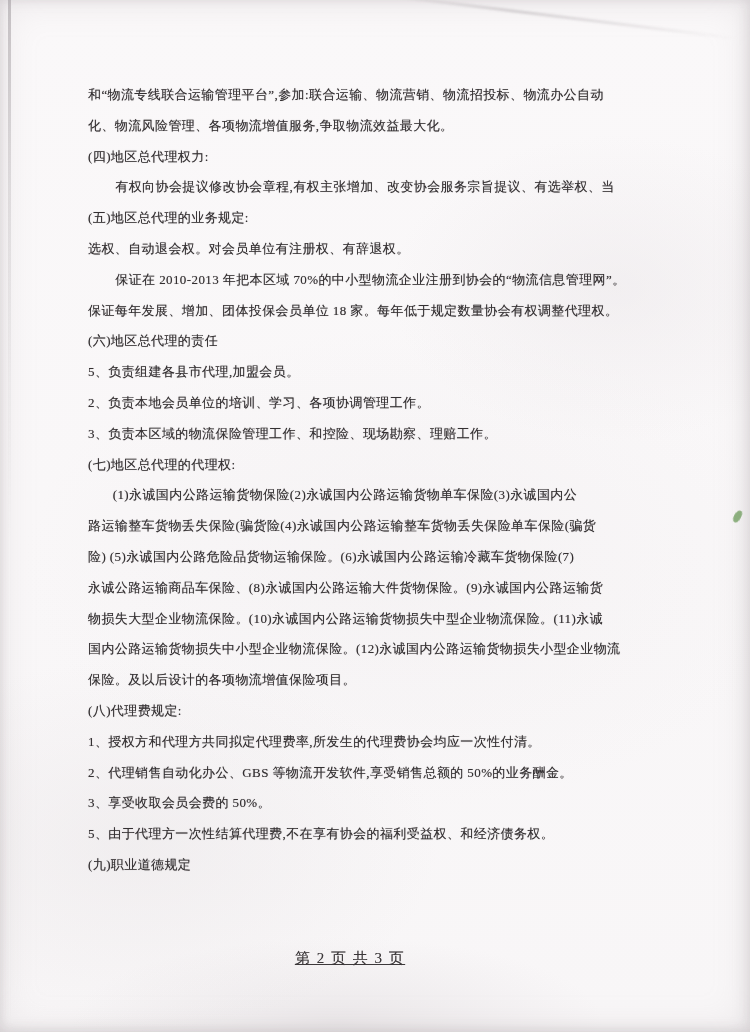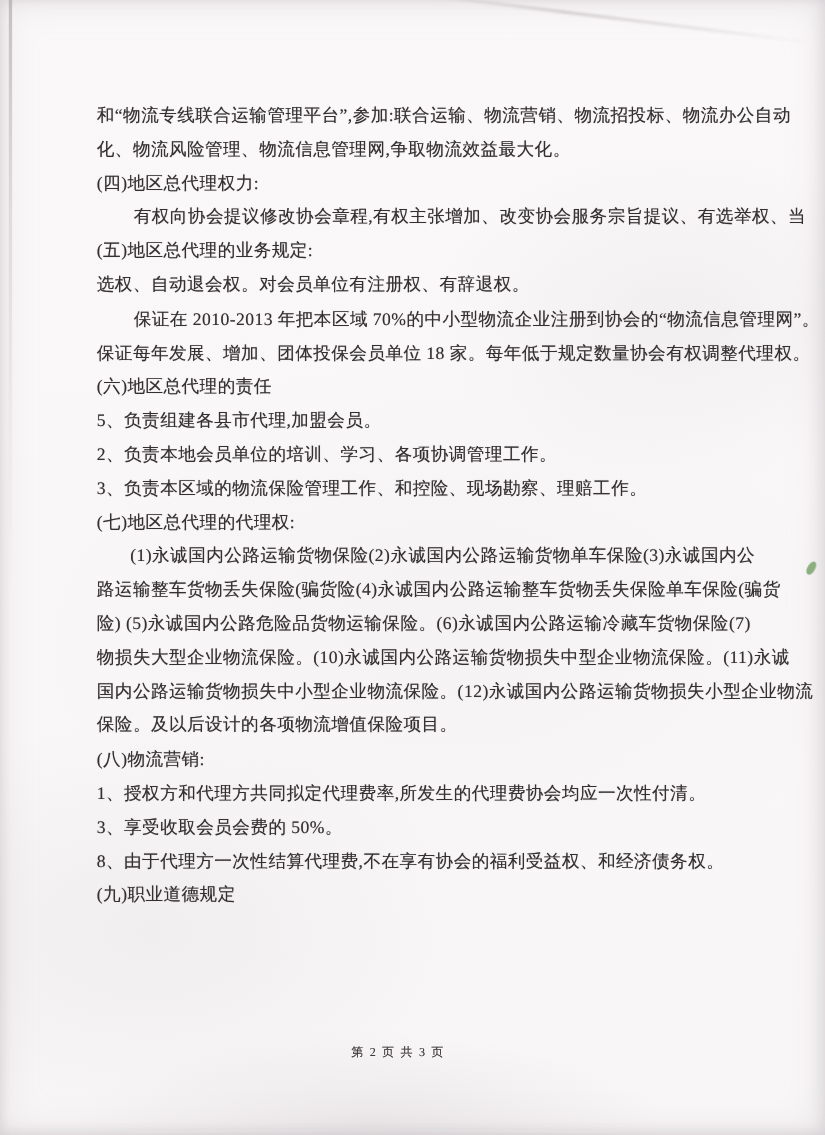--- a/index.html
+++ b/index.html
@@ -61,70 +61,72 @@
     border-radius: 60% 40% 55% 45%;
     transform: rotate(24deg);
     opacity: 0.85;
     filter: blur(0.3px);
   }
   .doc {
     position: absolute;
     left: 88px; top: 80px;
     width: 606px;
     color: var(--text);
-    font-size: 16px;
+    font-size: 13px;
     letter-spacing: 0.4px;
     text-shadow: 0 0 0.7px rgba(52,48,50,0.50);
-    margin-top: 11px;
   }
   .line {
     height: 30.8px;
     line-height: 30.8px;
     white-space: nowrap;
   }
   .indent1 { text-indent: 2.1em; }
   .indent2 { text-indent: 1.9em; }
   .footer {
     position: absolute;
-    left: 16px; top: 949px;
+    left: 4px; top: 949px;
     width: 692px;
     text-align: center;
-    font-size: 11px;
+    font-size: 15px;
     letter-spacing: 1.5px;
     color: var(--footer-text);
     text-shadow: 0 0 0.6px rgba(60,56,58,0.45);
+    text-decoration: underline;
   }
 </style>
 </head>
 <body>
 
 <div class="page">
   <div class="fold-left"></div>
   <div class="crease-top2"></div>
   <div class="pen-mark"></div>
   <div class="doc">
       <div class="line flush">和“物流专线联合运输管理平台”,参加:联合运输、物流营销、物流招投标、物流办公自动</div>
-      <div class="line flush">化、物流风险管理、物流信息管理网,争取物流效益最大化。</div>
+      <div class="line flush">化、物流风险管理、各项物流增值服务,争取物流效益最大化。</div>
       <div class="line flush">(四)地区总代理权力:</div>
       <div class="line indent1">有权向协会提议修改协会章程,有权主张增加、改变协会服务宗旨提议、有选举权、当</div>
       <div class="line flush">(五)地区总代理的业务规定:</div>
       <div class="line flush">选权、自动退会权。对会员单位有注册权、有辞退权。</div>
       <div class="line indent1">保证在 2010-2013 年把本区域 70%的中小型物流企业注册到协会的“物流信息管理网”。</div>
       <div class="line flush">保证每年发展、增加、团体投保会员单位 18 家。每年低于规定数量协会有权调整代理权。</div>
       <div class="line flush">(六)地区总代理的责任</div>
       <div class="line flush">5、负责组建各县市代理,加盟会员。</div>
       <div class="line flush">2、负责本地会员单位的培训、学习、各项协调管理工作。</div>
       <div class="line flush">3、负责本区域的物流保险管理工作、和控险、现场勘察、理赔工作。</div>
       <div class="line flush">(七)地区总代理的代理权:</div>
       <div class="line indent2">(1)永诚国内公路运输货物保险(2)永诚国内公路运输货物单车保险(3)永诚国内公</div>
       <div class="line flush">路运输整车货物丢失保险(骗货险(4)永诚国内公路运输整车货物丢失保险单车保险(骗货</div>
       <div class="line flush">险) (5)永诚国内公路危险品货物运输保险。(6)永诚国内公路运输冷藏车货物保险(7)</div>
+      <div class="line flush">永诚公路运输商品车保险、(8)永诚国内公路运输大件货物保险。(9)永诚国内公路运输货</div>
       <div class="line flush">物损失大型企业物流保险。(10)永诚国内公路运输货物损失中型企业物流保险。(11)永诚</div>
       <div class="line flush">国内公路运输货物损失中小型企业物流保险。(12)永诚国内公路运输货物损失小型企业物流</div>
       <div class="line flush">保险。及以后设计的各项物流增值保险项目。</div>
-      <div class="line flush">(八)物流营销:</div>
+      <div class="line flush">(八)代理费规定:</div>
       <div class="line flush">1、授权方和代理方共同拟定代理费率,所发生的代理费协会均应一次性付清。</div>
+      <div class="line flush">2、代理销售自动化办公、GBS 等物流开发软件,享受销售总额的 50%的业务酬金。</div>
       <div class="line flush">3、享受收取会员会费的 50%。</div>
-      <div class="line flush">8、由于代理方一次性结算代理费,不在享有协会的福利受益权、和经济债务权。</div>
+      <div class="line flush">5、由于代理方一次性结算代理费,不在享有协会的福利受益权、和经济债务权。</div>
       <div class="line flush">(九)职业道德规定</div>
     </div>
   <div class="footer">第 2 页 共 3 页</div>
 </div>
 
 </body></html>

